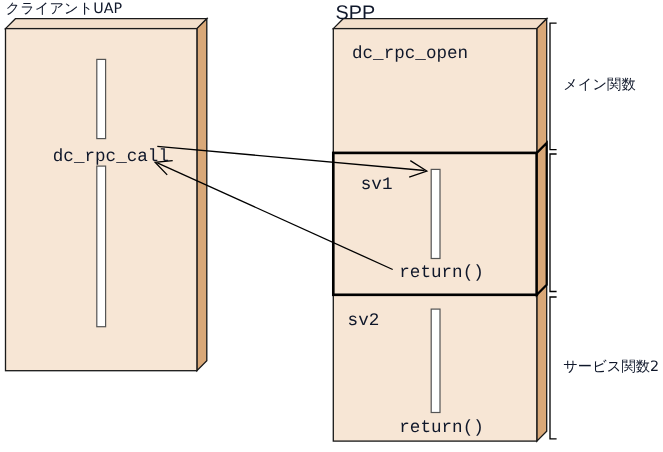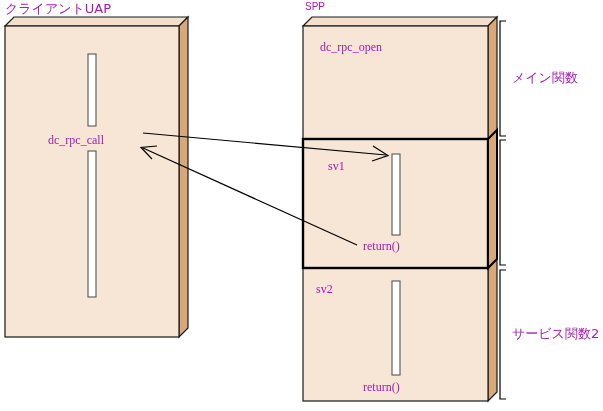--- a/index.html
+++ b/index.html
@@ -22,39 +22,39 @@
   }
   #stage svg {
     position: absolute;
     left: 0; top: 0;
     width: 603px;
     height: 411px;
   }
   .lbl {
     position: absolute;
     white-space: pre;
-    color: #a21caf;
+    color: #0f172a;
     line-height: 1;
   }
   .mono {
-    font-family: Liberation Serif, serif;
-    font-size: 12px;
+    font-family: Liberation Mono, monospace;
+    font-size: 16px;
     letter-spacing: 0px;
   }
   .jp {
     font-family: "DejaVu Sans", "Liberation Sans", sans-serif;
     font-size: 13px;
   }
   .jp-title {
     font-family: "DejaVu Sans", "Liberation Sans", sans-serif;
     font-size: 13px;
   }
   .cap {
     font-family: "Liberation Sans", sans-serif;
-    font-size: 10px;
+    font-size: 18px;
   }
 </style>
 </head>
 <body>
 
 <div id="stage">
 
   <svg viewBox="0 0 603 411" xmlns="http://www.w3.org/2000/svg">
 
     <g>

